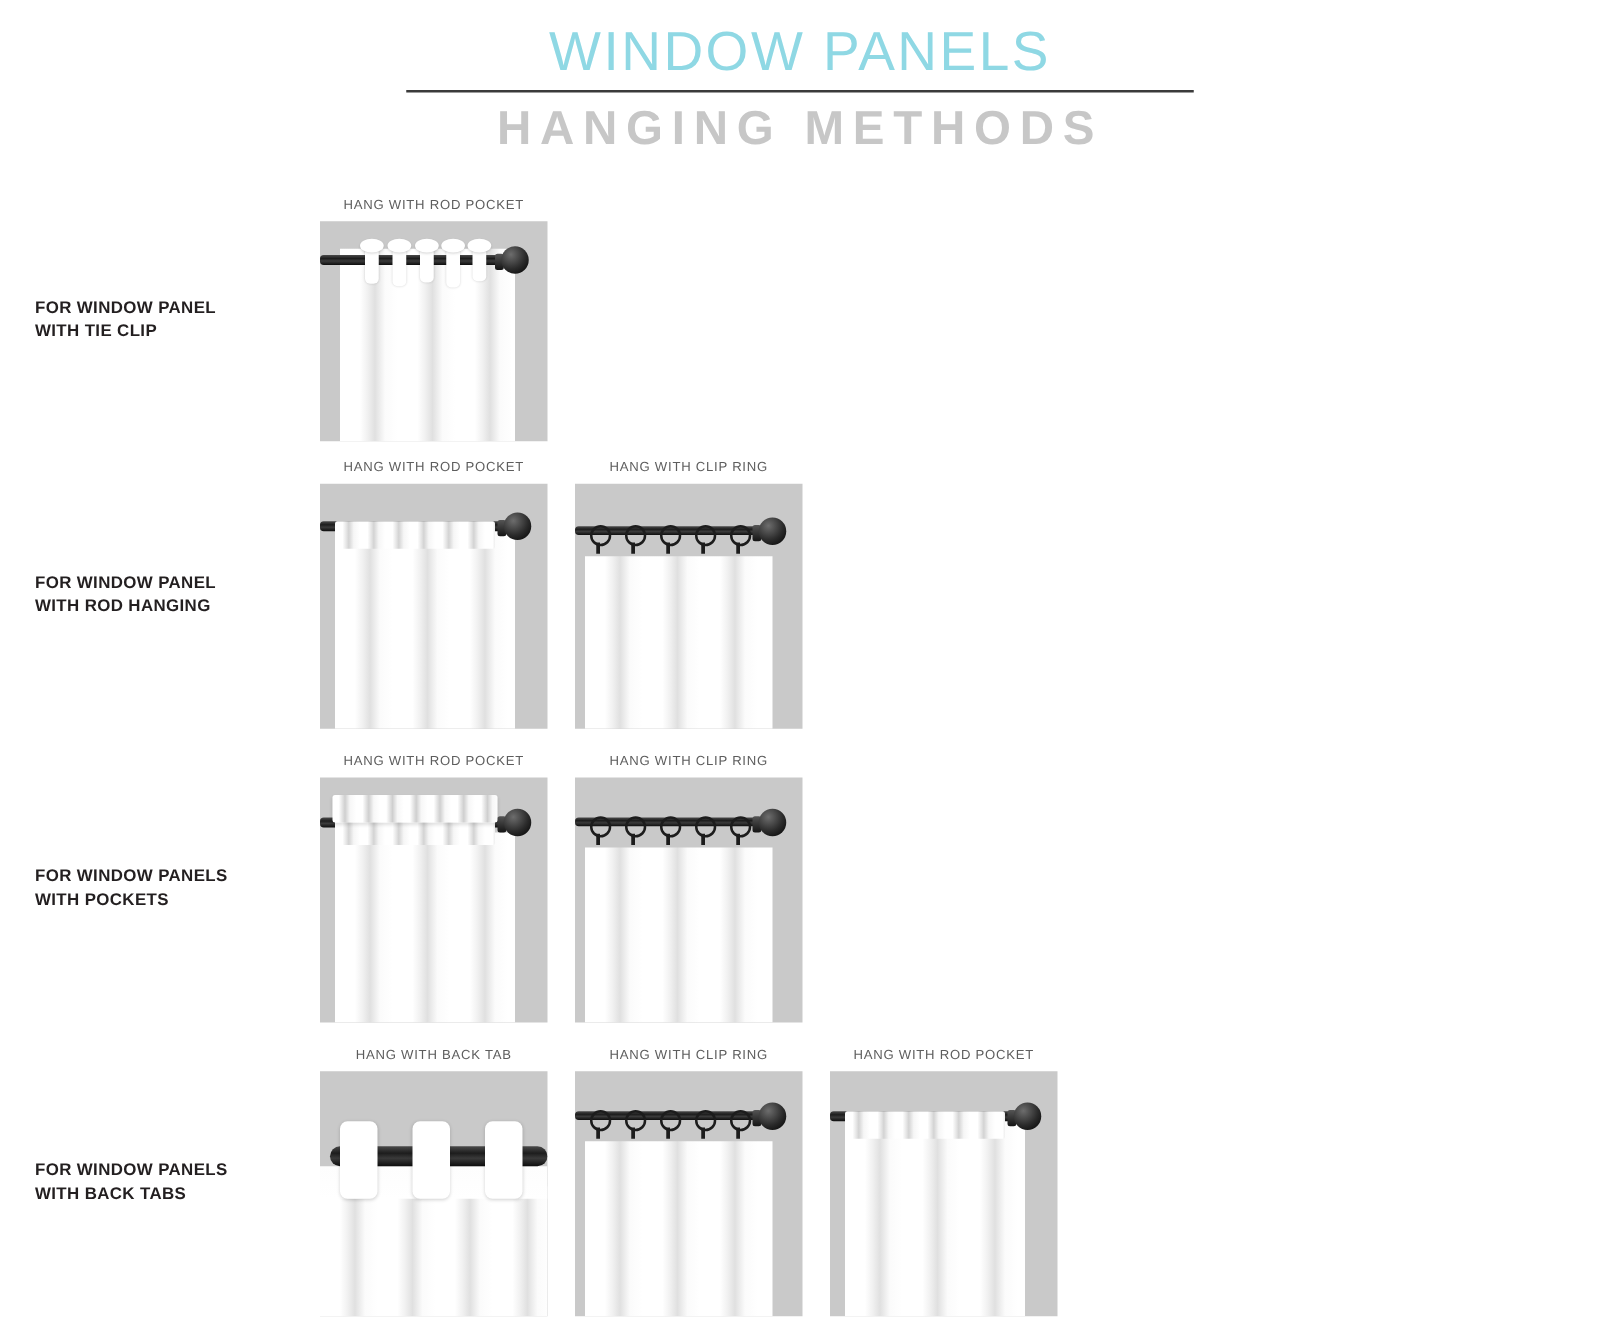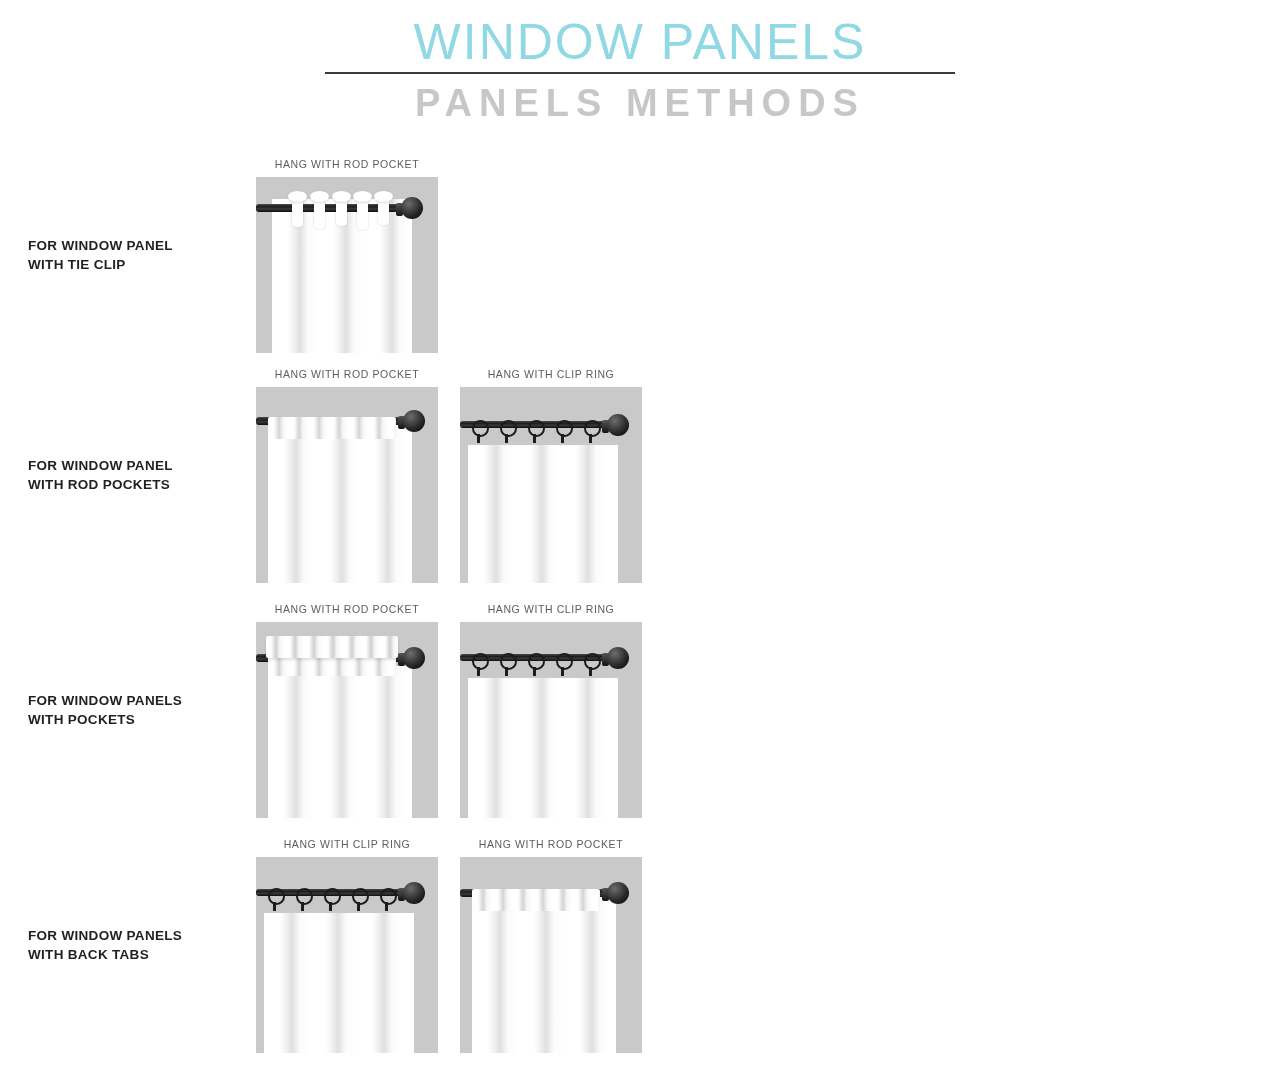--- a/index.html
+++ b/index.html
@@ -16,21 +16,21 @@
     overflow: hidden;
   }
 
   
   .header {
     width: 100%;
     padding-top: 14px;
     text-align: center;
   }
   .header-title {
-    font-size: 50px;
+    font-size: 44px;
     letter-spacing: 2px;
     color: #8fd8e4;
     font-weight: 400;
     line-height: 56px;
     font-family: "Liberation Sans", sans-serif;
   }
   .header-rule {
     width: 630px;
     height: 2px;
     background: #3b3b3b;
@@ -196,21 +196,21 @@
     z-index: 6;
     box-shadow: 0 1px 3px rgba(0,0,0,.18);
   }
 </style>
 </head>
 <body>
 
 <div class="header">
   <div class="header-title">WINDOW PANELS</div>
   <div class="header-rule"></div>
-  <div class="header-subtitle">PANELS METHODS</div>
+  <div class="header-subtitle">HANGING METHODS</div>
 </div>
 
 <div class="rows">
 
   <div class="row" style="height:205px; padding-left:28px;">
     <div class="row-label">
       <div>FOR WINDOW PANEL</div>
       <div>WITH TIE CLIP</div>
     </div>
     <div class="cells" style="margin-left:-32px;">
@@ -232,21 +232,21 @@
           <div class="tie" style="left:101px;top:16px;height:37px;"></div>
           <div class="tie" style="left:122px;top:16px;height:32px;"></div>
         </div>
       </div>
     </div>
   </div>
 
   <div class="row" style="height:235px; padding-left:28px;">
     <div class="row-label">
       <div>FOR WINDOW PANEL</div>
-      <div>WITH ROD POCKETS</div>
+      <div>WITH ROD HANGING</div>
     </div>
     <div class="cells" style="margin-left:-32px;">
 
       <div class="cell">
         <div class="cell-caption">HANG WITH ROD POCKET</div>
         <div class="photo" style="width:182px;height:196px;">
           <div class="drape" style="left:12px;right:26px;top:36px;"></div>
           <div class="rod" style="left:0px;top:30px;width:150px;height:8px;"></div>
           <div class="finial" style="left:142px;top:23px;width:32px;height:24px;">
             <div class="neck" style="left:0px;top:6px;"></div>
@@ -327,20 +327,31 @@
     </div>
   </div>
 
   <div class="row" style="height:235px; padding-left:28px;">
     <div class="row-label">
       <div>FOR WINDOW PANELS</div>
       <div>WITH BACK TABS</div>
     </div>
     <div class="cells" style="margin-left:-32px;">
 
+      <div class="cell">
+        <div class="cell-caption">HANG WITH BACK TAB</div>
+        <div class="photo" style="width:182px;height:196px;">
+          <div class="drape" style="left:0px;right:0px;top:92px;"></div>
+          <div class="rod" style="left:8px;top:60px;width:174px;height:16px;border-radius:8px;"></div>
+          <div class="backtab-strap" style="left:16px;top:40px;width:30px;height:62px;border-radius:6px;"></div>
+          <div class="backtab-strap" style="left:74px;top:40px;width:30px;height:62px;border-radius:6px;"></div>
+          <div class="backtab-strap" style="left:132px;top:40px;width:30px;height:62px;border-radius:6px;"></div>
+          <div class="fabric" style="left:0px;top:76px;right:0px;height:26px;background:linear-gradient(to bottom,#fdfdfd,#ffffff);"></div>
+        </div>
+      </div>
 
       <div class="cell">
         <div class="cell-caption">HANG WITH CLIP RING</div>
         <div class="photo" style="width:182px;height:196px;">
           <div class="drape" style="left:8px;right:24px;top:56px;"></div>
           <div class="rod" style="left:0px;top:32px;width:150px;height:7px;"></div>
           <div class="finial" style="left:142px;top:25px;width:32px;height:24px;">
             <div class="neck" style="left:0px;top:6px;"></div>
             <div class="ball" style="left:5px;top:0px;"></div>
           </div>

